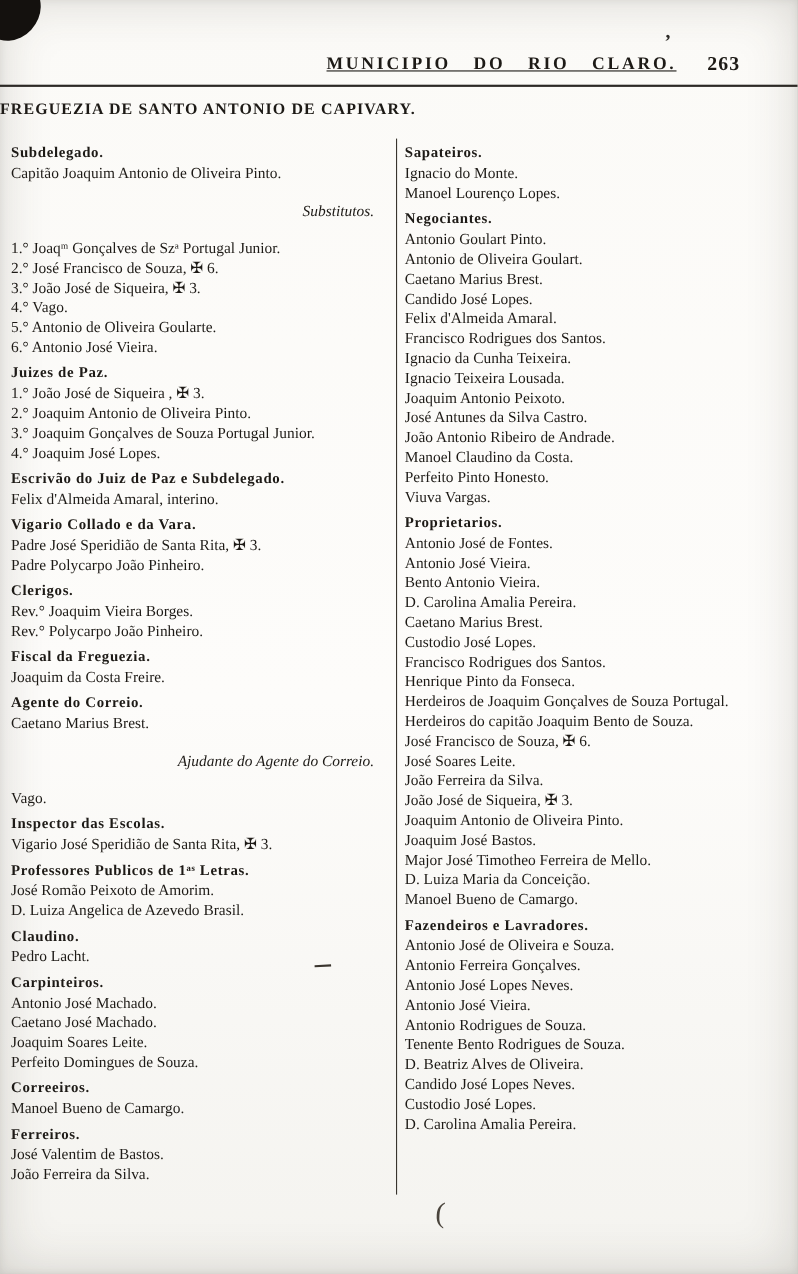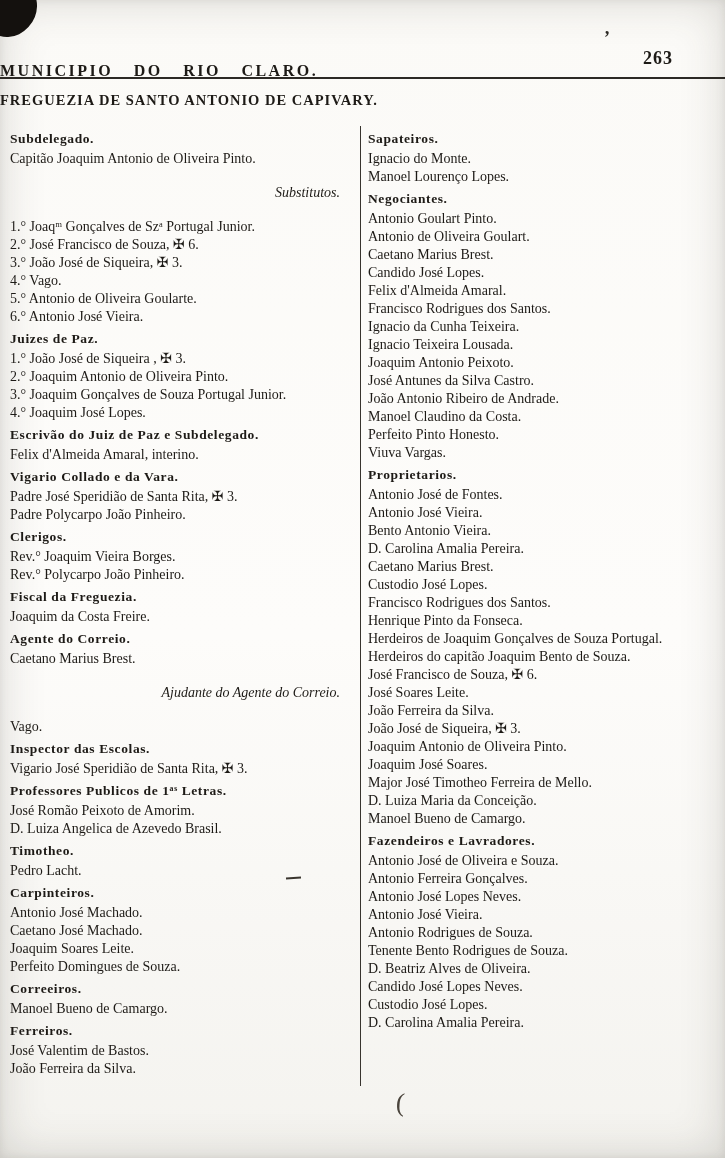--- a/index.html
+++ b/index.html
@@ -13,23 +13,23 @@
     color: #1d1a16;
   }
   .page {
     position: absolute;
     inset: 0;
     background: linear-gradient(180deg, #fbfaf7 0%, #fdfcfa 55%, #f4f3ef 100%);
     box-shadow: inset 0 0 46px rgba(60,55,45,0.18), inset 0 0 8px rgba(60,55,45,0.10);
   }
   .header-row { position: absolute; top: 50px; left: 0; right: 0; height: 24px; }
   .journal-title {
-    position: absolute; left: 0; right: 110px; top: 12px;
-    text-align: left; font-weight: bold; font-size: 16px;
-    letter-spacing: 2.5px; word-spacing: 14px; white-space: nowrap;
+    position: absolute; left: 0; right: 110px; top: 0;
+    text-align: right; font-weight: bold; font-size: 16px;
+    letter-spacing: 2.5px; word-spacing: 14px; white-space: nowrap; text-decoration: underline;
   }
   .page-number {
     position: absolute; right: 52px; top: -2px;
     font-weight: bold; font-size: 18px; letter-spacing: 1px;
   }
   .header-rule {
     position: absolute; top: 77px; left: 0; right: 0; height: 0;
     border-top: 2px solid #2c2925;
   }
   .section-title {
@@ -123,21 +123,21 @@
       <div class="entry">Joaquim da Costa Freire.</div>
       <div class="heading">Agente do Correio.</div>
       <div class="entry">Caetano Marius Brest.</div>
       <div class="subheading">Ajudante do Agente do Correio.</div>
       <div class="entry">Vago.</div>
       <div class="heading">Inspector das Escolas.</div>
       <div class="entry">Vigario José Speridião de Santa Rita, ✠ 3.</div>
       <div class="heading">Professores Publicos de 1ᵃˢ Letras.</div>
       <div class="entry">José Romão Peixoto de Amorim.</div>
       <div class="entry">D. Luiza Angelica de Azevedo Brasil.</div>
-      <div class="heading">Timotheo.</div>
+      <div class="heading">Claudino.</div>
       <div class="entry">Pedro Lacht.</div>
       <div class="heading">Carpinteiros.</div>
       <div class="entry">Antonio José Machado.</div>
       <div class="entry">Caetano José Machado.</div>
       <div class="entry">Joaquim Soares Leite.</div>
       <div class="entry">Perfeito Domingues de Souza.</div>
       <div class="heading">Correeiros.</div>
       <div class="entry">Manoel Bueno de Camargo.</div>
       <div class="heading">Ferreiros.</div>
       <div class="entry">José Valentim de Bastos.</div>
@@ -171,21 +171,21 @@
       <div class="entry">Custodio José Lopes.</div>
       <div class="entry">Francisco Rodrigues dos Santos.</div>
       <div class="entry">Henrique Pinto da Fonseca.</div>
       <div class="entry">Herdeiros de Joaquim Gonçalves de Souza Portugal.</div>
       <div class="entry">Herdeiros do capitão Joaquim Bento de Souza.</div>
       <div class="entry">José Francisco de Souza, ✠ 6.</div>
       <div class="entry">José Soares Leite.</div>
       <div class="entry">João Ferreira da Silva.</div>
       <div class="entry">João José de Siqueira, ✠ 3.</div>
       <div class="entry">Joaquim Antonio de Oliveira Pinto.</div>
-      <div class="entry">Joaquim José Soares.</div>
+      <div class="entry">Joaquim José Bastos.</div>
       <div class="entry">Major José Timotheo Ferreira de Mello.</div>
       <div class="entry">D. Luiza Maria da Conceição.</div>
       <div class="entry">Manoel Bueno de Camargo.</div>
       <div class="heading">Fazendeiros e Lavradores.</div>
       <div class="entry">Antonio José de Oliveira e Souza.</div>
       <div class="entry">Antonio Ferreira Gonçalves.</div>
       <div class="entry">Antonio José Lopes Neves.</div>
       <div class="entry">Antonio José Vieira.</div>
       <div class="entry">Antonio Rodrigues de Souza.</div>
       <div class="entry">Tenente Bento Rodrigues de Souza.</div>

